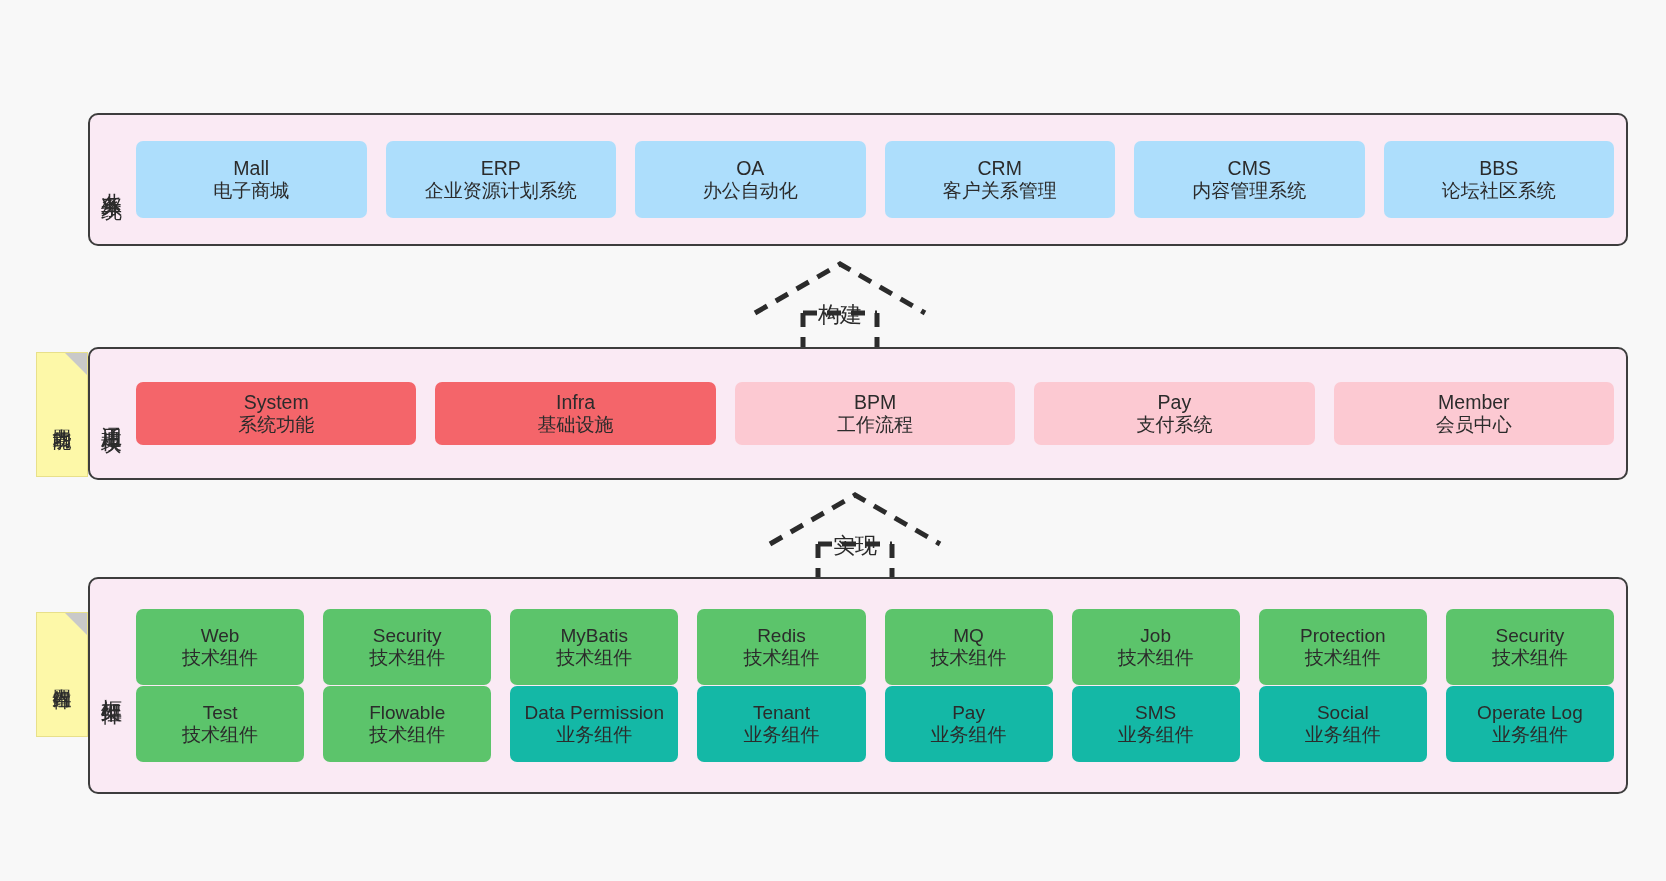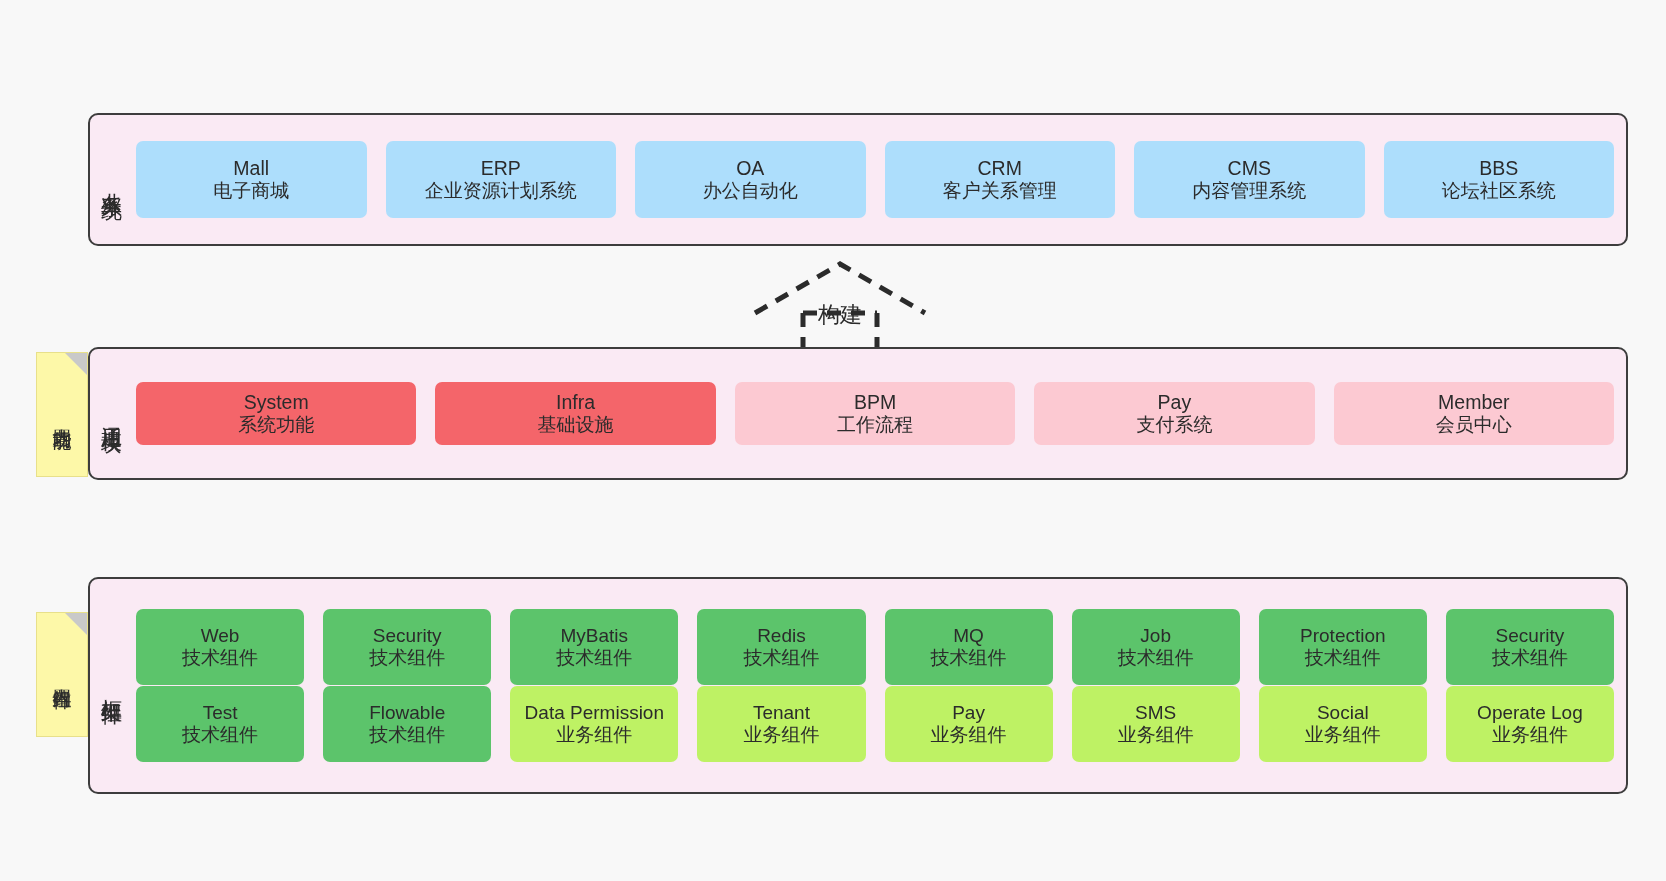--- a/index.html
+++ b/index.html
@@ -61,21 +61,21 @@
     padding: 4px 6px;
   }
   .cell .en { font-size: 19.5px; }
   .cell .cn { font-size: 19px; }
 
   
   .c-blue      { background: #addefc; }
   .c-red       { background: #f4656a; }
   .c-pink      { background: #fcc9d2; align-items: center; }
   .c-green     { background: #5cc46b; }
-  .c-greenlite { background: #bef264; text-align: center; }
+  .c-greenlite { background: #14b8a6; text-align: center; }
 
   
   #layer-business { left: 88px;  top: 113px; width: 1540px; height: 133px; }
   #layer-business .layer-body { padding-left: 2px; }
   #layer-business .row { height: 77px; }
 
   #layer-common   { left: 88px;  top: 347px; width: 1540px; height: 133px; }
   #layer-common .layer-body { padding-left: 2px; }
   #layer-common .row { height: 63px; }
 
@@ -197,20 +197,27 @@
           <span class="cn">支付系统</span>
         </div>
         <div class="cell c-pink">
           <span class="en">Member</span>
           <span class="cn">会员中心</span>
         </div>
       </div>
     </div>
   </div>
 
+  <div class="connector" id="connector-implement">
+    <svg width="190" height="90" viewBox="0 0 190 90">
+      <path d="M 10 55 L 95 6 L 180 55" fill="none" stroke="#2b2b2b" stroke-width="5" stroke-dasharray="14,10"></path>
+      <path d="M 58 55 L 58 90 M 58 55 L 132 55 M 132 55 L 132 90" fill="none" stroke="#2b2b2b" stroke-width="5" stroke-dasharray="14,10"></path>
+    </svg>
+    <div class="connector-label">实现</div>
+  </div>
 
   <div class="note" id="note-framework">
     <span class="fold"></span>
     <span>内置组件</span>
   </div>
 
   <div class="layer" id="layer-framework">
     <div class="layer-title">框架组件</div>
     <div class="layer-body">
       <div class="row">

